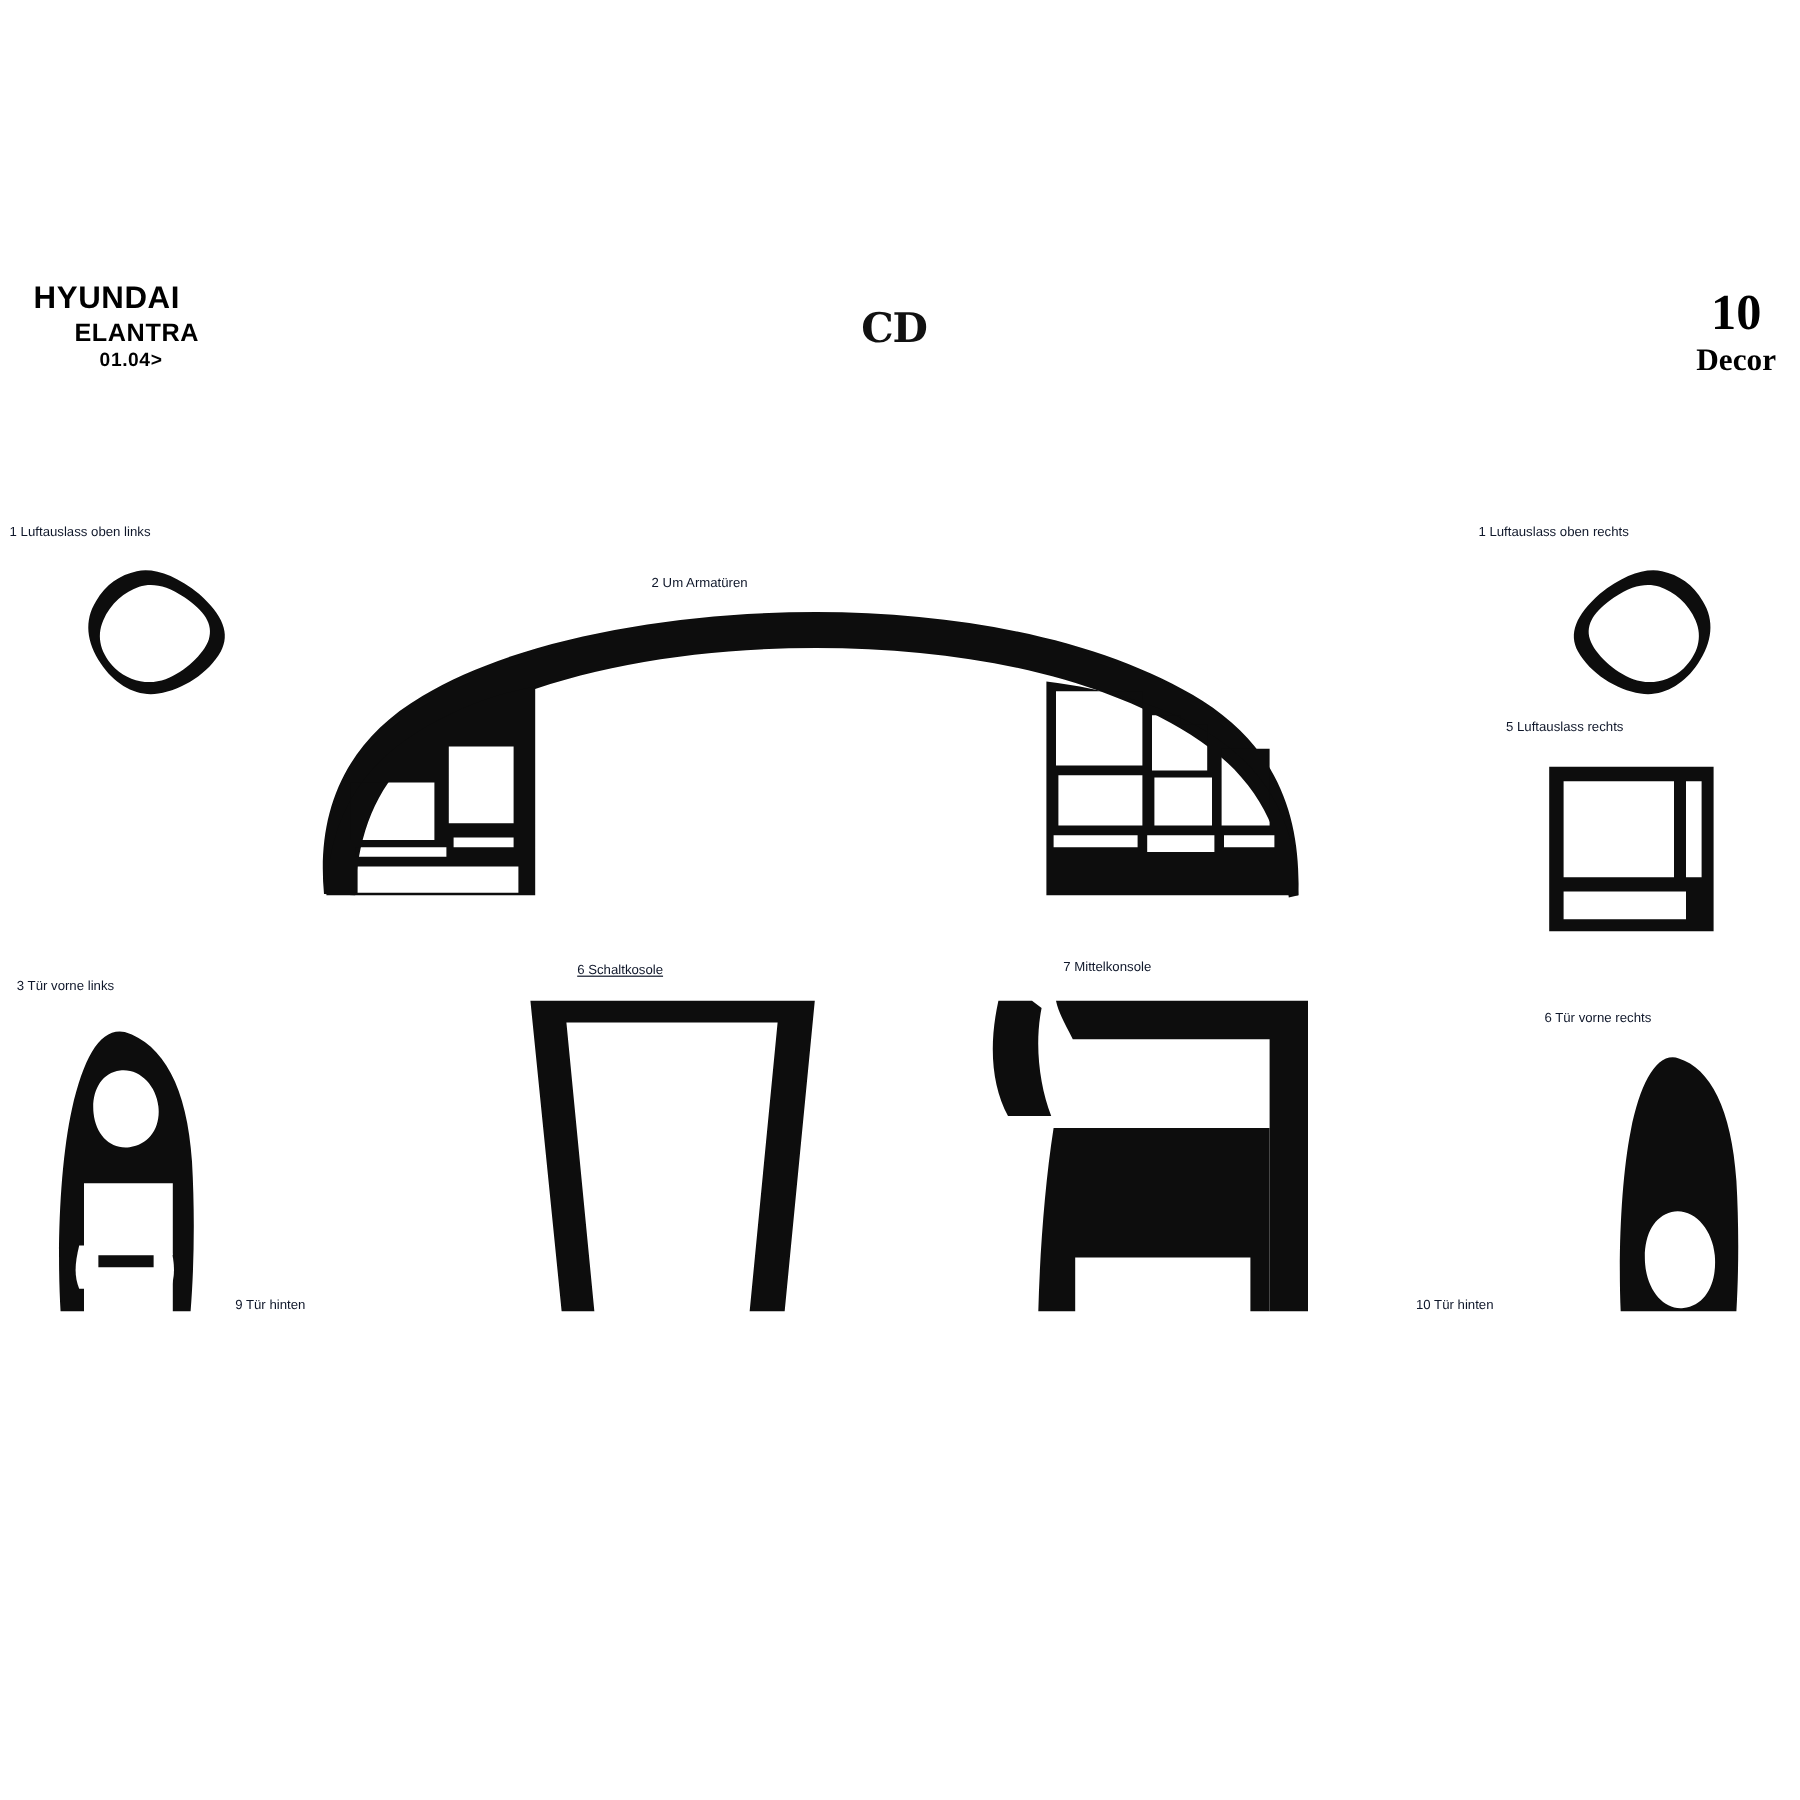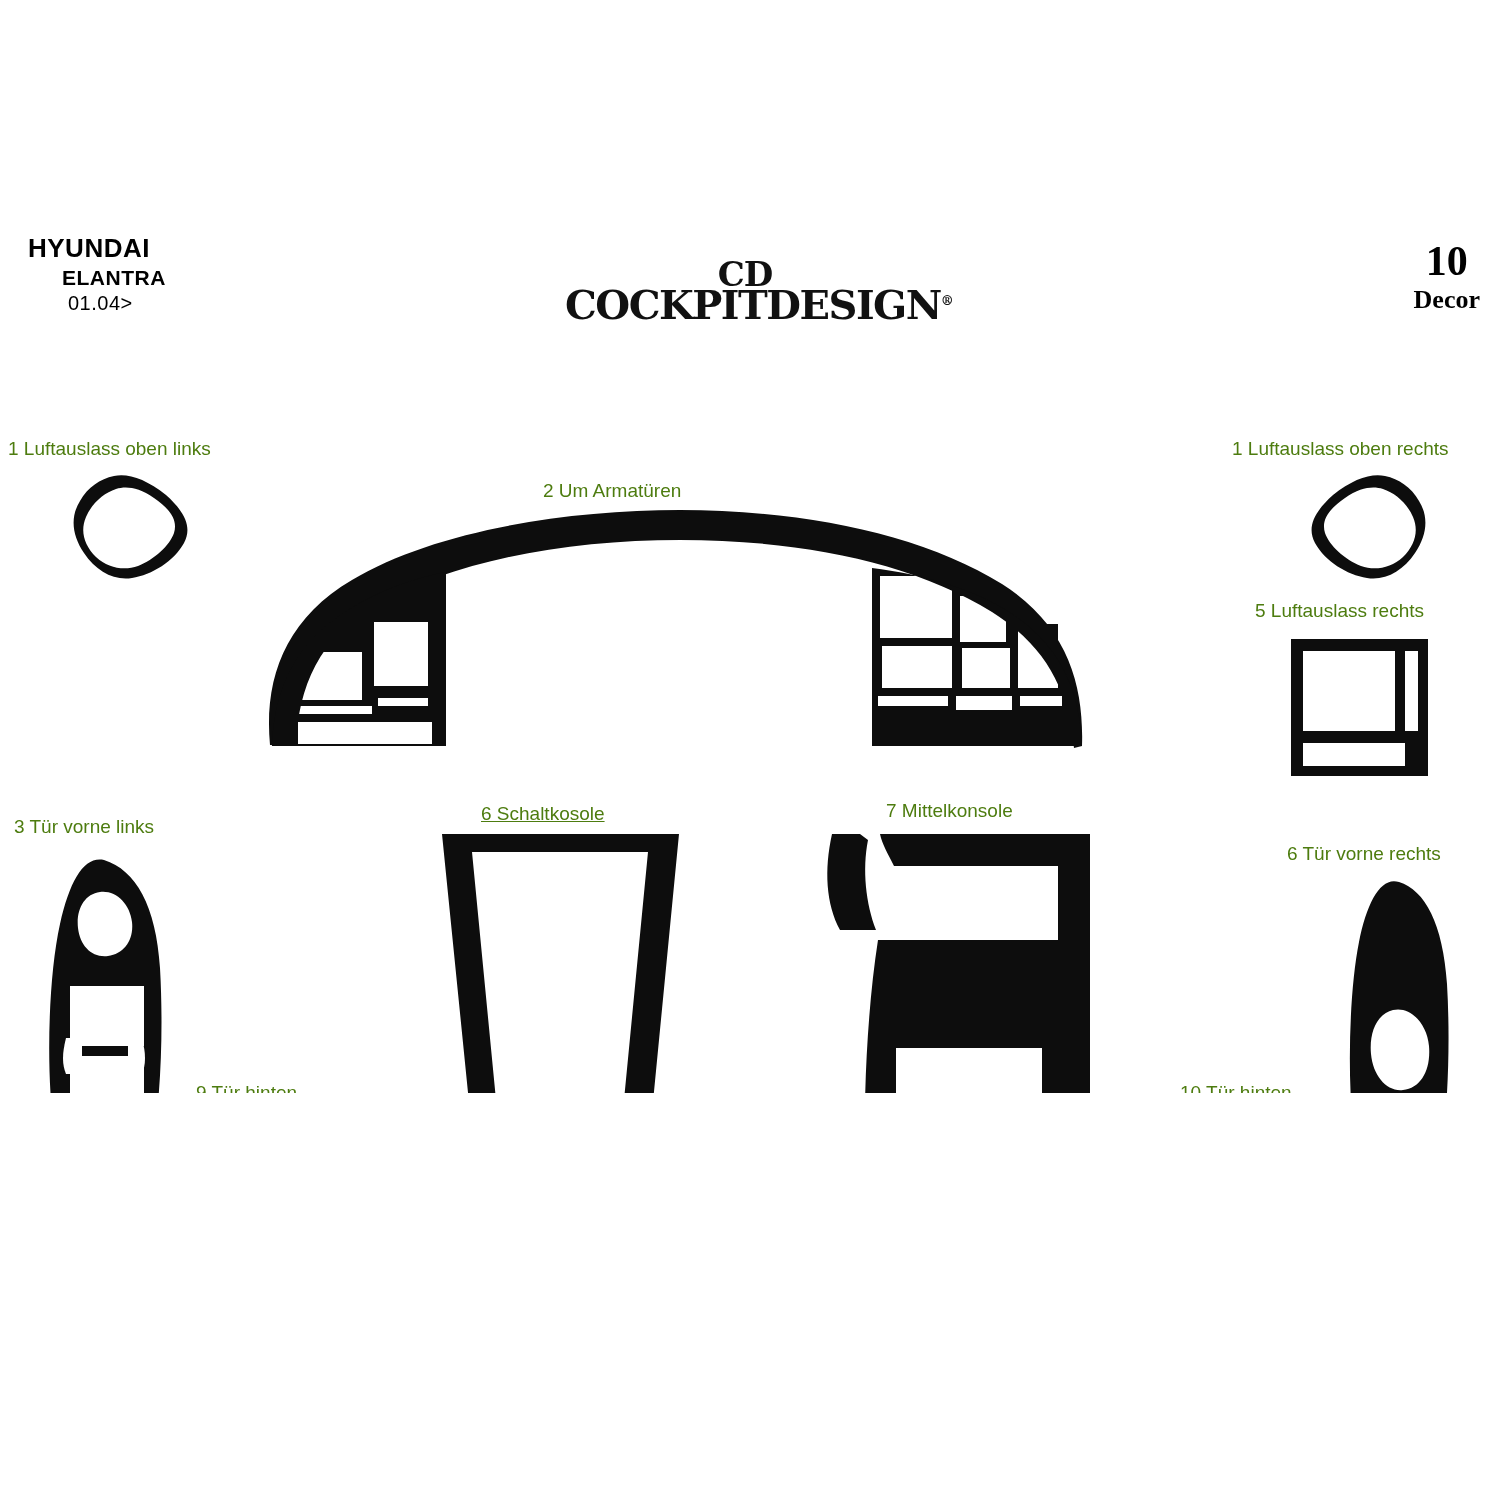--- a/index.html
+++ b/index.html
@@ -30,24 +30,24 @@
     font-weight: bold;
     letter-spacing: 0.5px;
   }
   .brand-model {
     font-size: 21px;
     font-weight: bold;
     letter-spacing: 0.5px;
     margin-left: 34px;
   }
   .brand-year {
-    font-size: 20px;
-    font-weight: normal;
+    font-size: 16px;
+    font-weight: bold;
     letter-spacing: 0.5px;
-    margin-left: 40px;
+    margin-left: 55px;
   }
 
   .logo-block {
     position: absolute;
     left: 565px;
     top: 228px;
     width: 360px;
     height: 130px;
     text-align: center;
     margin-top: 29px;
@@ -90,22 +90,22 @@
   }
   .decor-label {
     font-size: 26px;
     font-weight: bold;
     margin-top: 2px;
   }
 
   
   .part-label {
     position: absolute;
-    font-size: 19px;
-    color: #4d7c0f;
+    font-size: 11px;
+    color: #0f172a;
     white-space: nowrap;
   }
 
   
   .piece {
     position: absolute;
   }
   .piece svg { display: block; }
 </style>
 </head>
@@ -114,21 +114,20 @@
 <div id="page">
 
   <div class="brand-block">
     <div class="brand-make">HYUNDAI</div>
     <div class="brand-model">ELANTRA</div>
     <div class="brand-year">01.04&gt;</div>
   </div>
 
   <div class="logo-block">
     <div class="logo-mark">CD</div>
-    <div class="logo-wordmark"><span>COCKPITDESIGN</span><span class="reg">®</span></div>
   </div>
 
   <div class="decor-block">
     <div class="decor-count">10</div>
     <div class="decor-label">Decor</div>
   </div>
 
   <div class="part-label" style="left:8px;  top:438px;">1 Luftauslass oben links</div>
   <div class="part-label" style="left:543px; top:480px;">2 Um Armatüren</div>
   <div class="part-label" style="left:14px;  top:816px;">3 Tür vorne links</div>

